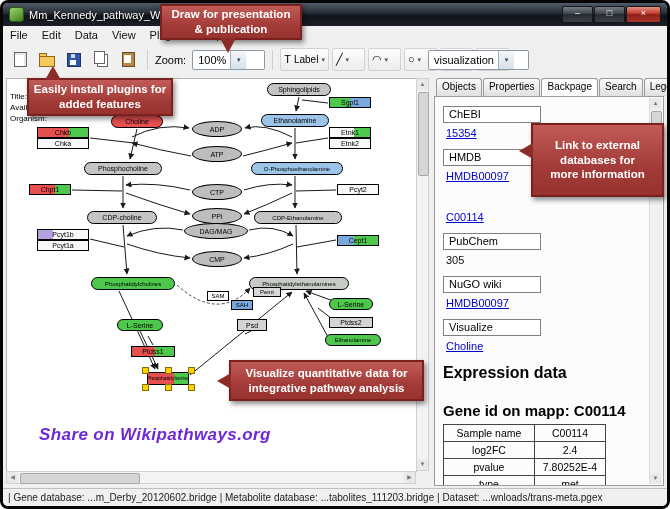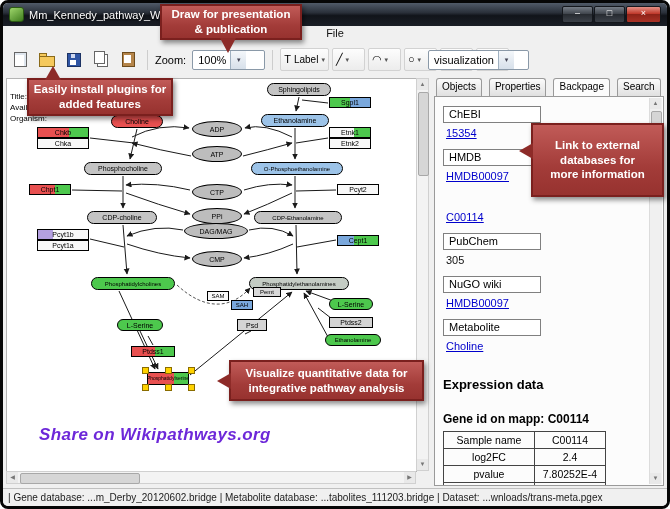--- a/index.html
+++ b/index.html
@@ -8,21 +8,21 @@
   
   .titlebar{position:absolute;top:0;left:0;right:0;height:23px;display:flex;align-items:center;gap:5px;padding:0 6px;
     background:linear-gradient(180deg,#505a68 0%,#2a303a 42%,#11141a 55%,#1a1e26 100%);}
   .app-icon{width:13px;height:13px;border-radius:3px;background:linear-gradient(145deg,#9ed66b,#3f7d1e);border:1px solid #2c5a12;flex:0 0 auto;}
   .wtitle{color:#fff;font-size:11px;max-width:135px;white-space:nowrap;overflow:hidden;text-shadow:0 1px 2px #000;}
   .winbtns{margin-left:auto;display:flex;gap:1px;}
   .wbtn{width:29px;height:15px;border:1px solid #14171c;border-radius:2px;color:#fff;font-size:9px;line-height:13px;text-align:center;
     background:linear-gradient(#767d87,#3a3f46 50%,#272b31 50%,#3c4149);}
   .wbtn.close{width:33px;background:linear-gradient(#e59186,#c0392b 45%,#8e2318 50%,#a93226);}
   
-  .menubar{position:absolute;top:23px;left:0;right:0;height:17px;background:#f0f0f0;border-bottom:1px solid #dadada;display:flex;align-items:center;font-size:11px;color:#111;flex-direction:column;}
+  .menubar{position:absolute;top:23px;left:0;right:0;height:17px;background:#f0f0f0;border-bottom:1px solid #dadada;display:flex;align-items:center;font-size:11px;color:#111;}
   .menu-item{padding:1px 7px;}
   .toolbar{position:absolute;top:40px;left:0;right:0;height:33px;background:#f0f0f0;border-bottom:1px solid #c6c6c6;display:flex;align-items:center;padding:0 5px;gap:3px;}
   .tbtn{width:22px;height:22px;display:flex;align-items:center;justify-content:center;border:1px solid transparent;border-radius:2px;}
   .fi-new{width:11px;height:13px;background:#fff;border:1px solid #666;box-shadow:inset -2px 2px 0 #dfe6ee;}
   .fi-open{width:14px;height:9px;background:#f5c95c;border:1px solid #8a6a1a;margin-top:3px;position:relative;}
   .fi-open::before{content:"";position:absolute;left:-1px;top:-4px;width:6px;height:2px;background:#f5c95c;border:1px solid #8a6a1a;border-bottom:none;}
   .fi-save{width:12px;height:12px;background:#2f55a4;border:1px solid #1c3263;position:relative;}
   .fi-save::before{content:"";position:absolute;left:2px;top:6px;width:6px;height:5px;background:#fff;}
   .fi-save::after{content:"";position:absolute;left:3px;top:0;width:4px;height:4px;background:#cfd8ef;}
   .fi-copy{width:9px;height:11px;background:#fff;border:1px solid #666;box-shadow:3px 3px 0 -1px #fff,3px 3px 0 0 #666;margin:-4px 4px 0 0;}
@@ -54,31 +54,31 @@
   
   .vscroll{position:absolute;left:410px;top:0;width:13px;height:393px;background:#f3f3f3;border:1px solid #d0d0d0;box-sizing:border-box;}
   .hscroll{position:absolute;left:0;top:393px;width:410px;height:13px;background:#f3f3f3;border:1px solid #d0d0d0;box-sizing:border-box;}
   .sarrow{position:absolute;width:11px;height:11px;background:#e9e9e9;color:#777;font-size:6px;line-height:11px;text-align:center;}
   .vscroll .up{top:0;left:0;}.vscroll .down{bottom:0;left:0;}
   .hscroll .left{left:0;top:0;}.hscroll .right{right:0;top:0;}
   .vthumb{position:absolute;left:1px;top:13px;width:9px;height:82px;background:#d6d6d6;border:1px solid #a8a8a8;border-radius:2px;}
   .hthumb{position:absolute;top:1px;left:13px;width:118px;height:9px;background:#d6d6d6;border:1px solid #a8a8a8;border-radius:2px;}
   
   .panel{position:absolute;left:431px;top:2px;right:3px;bottom:3px;}
-  .tabs{position:absolute;top:0;left:0;right:0;height:18px;display:flex;gap:7px;padding-left:2px;font-size:10px;}
+  .tabs{position:absolute;top:0;left:0;right:0;height:18px;display:flex;gap:1px;padding-left:2px;font-size:10px;}
   .tab{padding:2px 5px;border:1px solid #9a9a9a;border-bottom:none;border-radius:3px 3px 0 0;background:linear-gradient(#fbfbfb,#e0e0e0);white-space:nowrap;}
   .tab.active{background:#fcfcfc;position:relative;z-index:2;}
   .panel-content{position:absolute;top:18px;left:0;right:0;bottom:0;background:#fcfcfc;border:1px solid #9a9a9a;padding:8px 20px 4px 8px;overflow:hidden;box-sizing:border-box;}
   .bp-header{min-width:86px;display:inline-block;border:1px solid #808080;background:#fff;padding:2px 5px;font-size:11px;}
   .bp-value{display:inline-block;font-size:11px;margin:5px 0 9px 3px;}
   .bp-link{color:#0000cc;text-decoration:underline;}
   .bp-plain{color:#111;}
   .bp-section{line-height:1;}
-  .bp-expression{font-weight:bold;font-size:13px;margin:16px 0 20px 0;}
-  .bp-geneid{font-weight:bold;font-size:12px;margin:0 0 5px 0;}
+  .bp-expression{font-weight:bold;font-size:16px;margin:3px 0 20px 0;}
+  .bp-geneid{font-weight:bold;font-size:15px;margin:0 0 5px 0;}
   .bp-table{border-collapse:collapse;}
   .bp-table td{border:1px solid #444;font-size:10.5px;padding:2px 6px;text-align:center;min-width:58px;}
   .bp-table td:first-child{min-width:78px;}
   .panel-scrollbar{position:absolute;right:1px;top:1px;bottom:1px;width:12px;background:#f0f0f0;border-left:1px solid #dcdcdc;}
   .pthumb{position:absolute;left:1px;top:13px;width:9px;height:64px;background:#d6d6d6;border:1px solid #a8a8a8;border-radius:2px;}
   .panel-scrollbar .up{top:0;left:0;}.panel-scrollbar .down{bottom:0;left:0;}
   
   .statusbar{position:absolute;left:0;right:0;bottom:0;height:17px;background:#f0f0f0;border-top:1px solid #c0c0c0;font-size:10px;color:#222;display:flex;align-items:center;padding:0 5px;white-space:nowrap;overflow:hidden;}
   
   .callout{position:absolute;z-index:30;background:linear-gradient(180deg,#c15b58,#a33c39 60%,#97322f);border:2px solid #7a201e;color:#fff;font-weight:bold;font-size:11.5px;line-height:1.3;display:flex;align-items:center;justify-content:center;text-align:center;white-space:pre-line;box-shadow:2px 3px 5px rgba(0,0,0,.45);box-sizing:border-box;}
@@ -306,21 +306,21 @@
           </div>
           <div class="bp-section">
             <span class="bp-header">PubChem</span><br>
             <span class="bp-value bp-plain">305</span>
           </div>
           <div class="bp-section">
             <span class="bp-header">NuGO wiki</span><br>
             <span class="bp-value bp-link">HMDB00097</span>
           </div>
           <div class="bp-section">
-            <span class="bp-header">Metabolite</span><br>
+            <span class="bp-header">Visualize</span><br>
             <span class="bp-value bp-link">Choline</span>
           </div>
           <div class="bp-expression">Expression data</div>
           <div class="bp-geneid">Gene id on mapp: C00114</div>
           <table class="bp-table">
             <tbody>
               <tr>
                 <td>Sample name</td>
                 <td>C00114</td>
               </tr>

